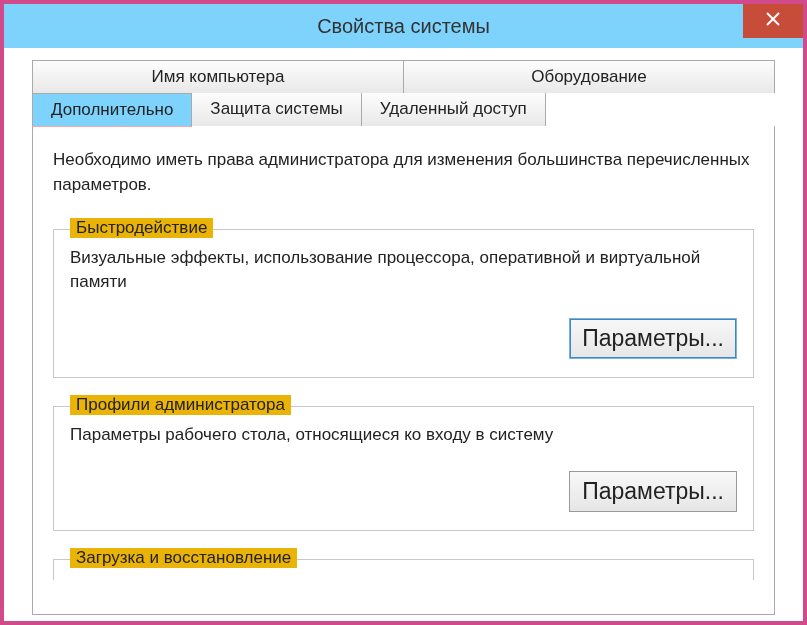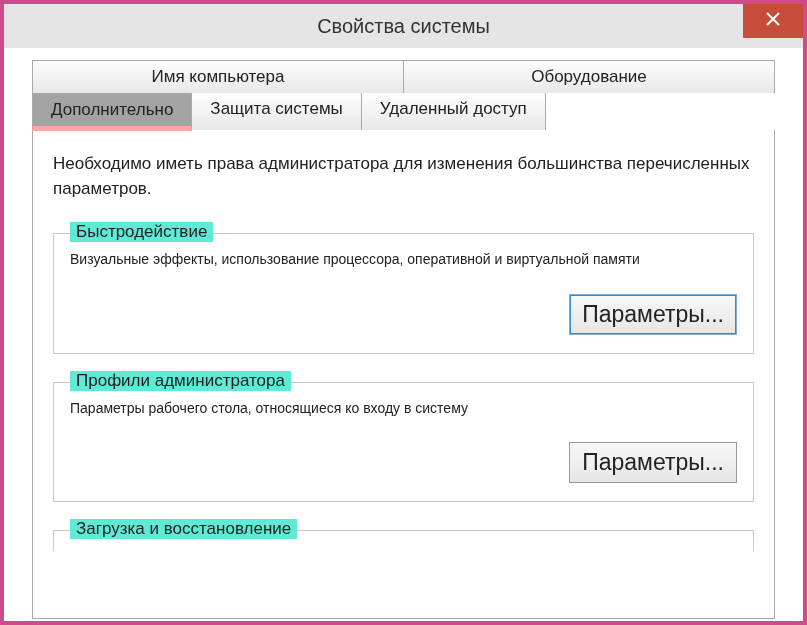--- a/index.html
+++ b/index.html
@@ -16,21 +16,21 @@
       height: 100%;
       display: flex;
       flex-direction: column;
     }
     .titlebar {
       height: 44px;
       display: flex;
       align-items: center;
       justify-content: center;
       position: relative;
-      background: #e5e5e5;
+      background: #7dd3fc;
     }
     .titlebar-title {
       font-size: 20px;
       color: #333;
       font-weight: 400;
     }
     .close-btn {
       position: absolute;
       right: 0;
       top: 0;
@@ -74,22 +74,22 @@
       border: 1px solid #aaa;
       background: linear-gradient(#fdfdfd, #e8e8e8);
       padding: 6px 18px;
       text-align: center;
       font-size: 17px;
       color: #222;
       cursor: pointer;
       border-bottom: none;
     }
     .tab-bottom.active {
-      background: #a3a3a3;
-      border-bottom: 5px solid #fca5a5;
+      background: #7dd3fc;
+      border-bottom: 1px solid #fca5a5;
       position: relative;
       z-index: 2;
     }
     .tab-bottom:not(.active) {
       border-top: none;
     }
     .tab-bottom + .tab-bottom {
       border-left: none;
     }
     .panel {
@@ -110,28 +110,28 @@
     }
     .fieldset {
       border: 1px solid #c8c8c8;
       padding: 0 16px 18px 16px;
       margin-bottom: 28px;
       position: relative;
     }
     .legend {
       position: relative;
       top: -12px;
-      background: #5eead4;
+      background: #eab308;
       padding: 0 6px;
       font-size: 17px;
       color: #222;
       display: inline-block;
     }
     .fs-desc {
-      font-size: 14px;
+      font-size: 17px;
       color: #222;
       line-height: 1.4;
       margin-top: -4px;
       margin-bottom: 24px;
     }
     .fs-btn-row {
       display: flex;
       justify-content: flex-end;
     }
     .settings-btn {

